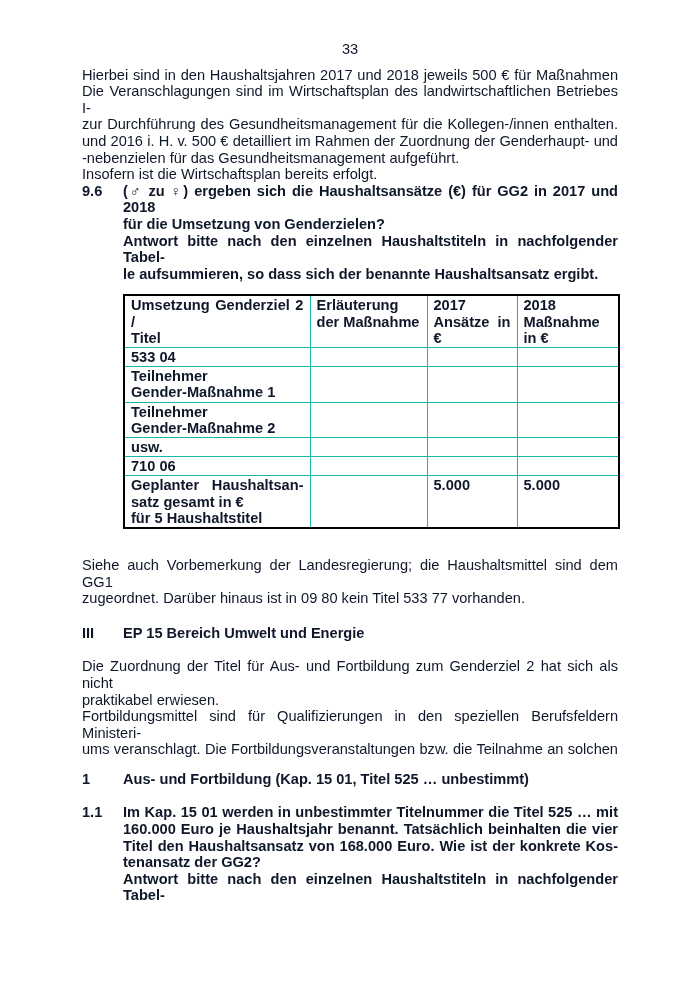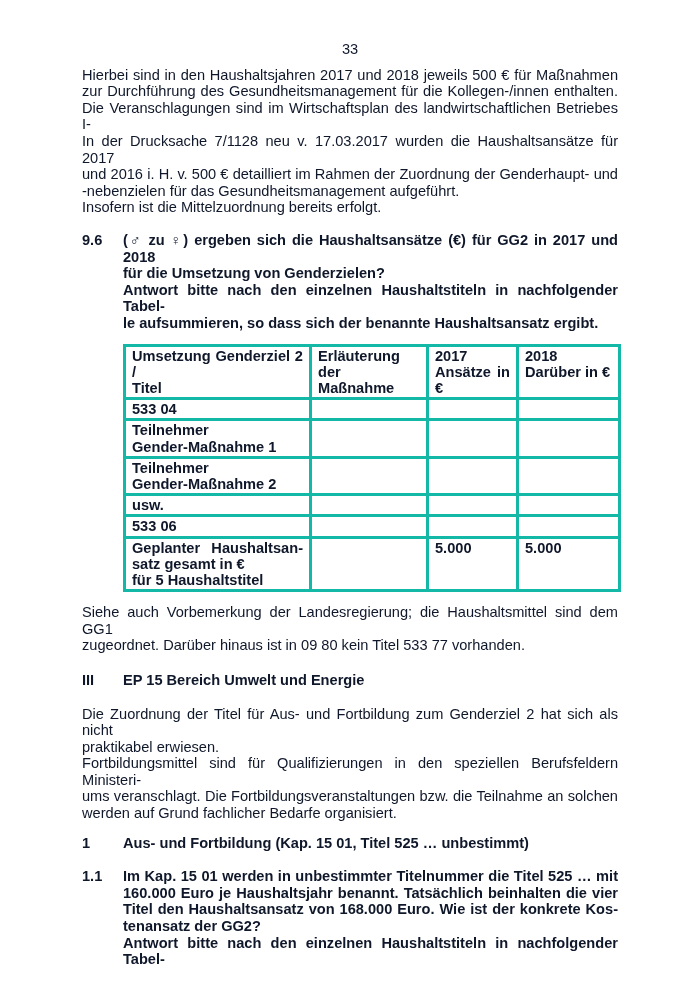--- a/index.html
+++ b/index.html
@@ -17,37 +17,37 @@
   }
   .ln { line-height: 16.6px; min-height: 16.6px; }
   .ln.j { text-align: justify; text-align-last: justify; }
   .pageno { text-align: center; line-height: 16.6px; }
   .block { margin: 0; }
   .qsec { display: flex; align-items: flex-start; }
   .qnum { width: 41px; flex: 0 0 41px; line-height: 16.6px; }
   .qbody { flex: 1 1 auto; min-width: 0; }
   .bold { font-weight: bold; }
   .mt-intro   { margin-top: 9px; }
-  .mt-q96     { margin-top: 16px; }
+  .mt-q96     { }
   .mt-table   { margin-top: 12px; }
-  .mt-siehe   { margin-top: 12px; }
+  .mt-siehe   { margin-top: 28px; }
   .mt-humwelt { margin-top: 18px; }
   .mt-pumwelt { margin-top: 17px; }
   .mt-hausf   { margin-top: 13px; }
   .mt-q11     { margin-top: 17px; }
   table.qtable {
     border-collapse: collapse;
     table-layout: fixed;
     width: 495px;
     margin-left: 41px;
     border: 2px solid #000000;
     font-weight: bold;
   }
   table.qtable th, table.qtable td {
-    border: 3px solid #14b8a6;
+    border: 1px solid #14b8a6;
     vertical-align: top;
     text-align: left;
     padding: 1px 6px 1px 6px;
     font-weight: bold;
     overflow: hidden;
   }
   table.qtable .ln { line-height: 16.2px; min-height: 16.2px; }
   .col-title { width: 186px; }
   .col-expl  { width: 117px; }
   .col-2017  { width: 90px;  }
@@ -55,30 +55,29 @@
 </style>
 </head>
 <body>
 
 <div class="page">
 
   <div class="pageno">33</div>
 
   <div class="block mt-intro">
       <div class="ln j">Hierbei sind in den Haushaltsjahren 2017 und 2018 jeweils 500 € für Maßnahmen</div>
+      <div class="ln j">Die Veranschlagungen sind im Wirtschaftsplan des landwirtschaftlichen Betriebes I-</div>
       <div class="ln j">zur Durchführung des Gesundheitsmanagement für die Kollegen-/innen enthalten.</div>
-      <div class="ln j">Die Veranschlagungen sind im Wirtschaftsplan des landwirtschaftlichen Betriebes I-</div>
     </div>
   <div class="block">
-      <div class="ln j">In der Drucksache 7/1128 neu v. 17.03.2017 wurden die Haushaltsansätze für 2017</div>
       <div class="ln j">und 2016 i. H. v. 500 € detailliert im Rahmen der Zuordnung der Genderhaupt- und</div>
       <div class="ln">-nebenzielen für das Gesundheitsmanagement aufgeführt.</div>
     </div>
   <div class="block">
-      <div class="ln">Insofern ist die Mittelzuordnung bereits erfolgt.</div>
+      <div class="ln">Insofern ist die Wirtschaftsplan bereits erfolgt.</div>
     </div>
 
   <div class="qsec mt-q96">
     <div class="qnum bold">9.6</div>
     <div class="qbody bold">
         <div class="ln j">(♂ zu ♀) ergeben sich die Haushaltsansätze (€) für GG2 in 2017 und 2018</div>
         <div class="ln">für die Umsetzung von Genderzielen?</div>
         <div class="ln j">Antwort bitte nach den einzelnen Haushaltstiteln in nachfolgender Tabel-</div>
         <div class="ln">le aufsummieren, so dass sich der benannte Haushaltsansatz ergibt.</div>
       </div>
@@ -102,21 +101,21 @@
             <div class="ln">Erläuterung</div>
             <div class="ln">der Maßnahme</div>
           </th>
         <th>
             <div class="ln">2017</div>
             <div class="ln j">Ansätze in</div>
             <div class="ln">€</div>
           </th>
         <th>
             <div class="ln">2018</div>
-            <div class="ln">Darüber in €</div>
+            <div class="ln">Maßnahme in €</div>
           </th>
       </tr>
     </thead>
     <tbody>
         <tr>
           <td>
             <div class="ln">533 04</div>
           </td>
           <td></td>
           <td></td>
@@ -143,21 +142,21 @@
         <tr>
           <td>
             <div class="ln">usw.</div>
           </td>
           <td></td>
           <td></td>
           <td></td>
         </tr>
         <tr>
           <td>
-            <div class="ln">533 06</div>
+            <div class="ln">710 06</div>
           </td>
           <td></td>
           <td></td>
           <td></td>
         </tr>
         <tr>
           <td>
             <div class="ln j">Geplanter Haushaltsan-</div>
             <div class="ln">satz gesamt in €</div>
             <div class="ln">für 5 Haushaltstitel</div>
@@ -183,21 +182,20 @@
     <div class="qbody bold ln">EP 15 Bereich Umwelt und Energie</div>
   </div>
 
   <div class="block mt-pumwelt">
       <div class="ln j">Die Zuordnung der Titel für Aus- und Fortbildung zum Genderziel 2 hat sich als nicht</div>
       <div class="ln">praktikabel erwiesen.</div>
     </div>
   <div class="block">
       <div class="ln j">Fortbildungsmittel sind für Qualifizierungen in den speziellen Berufsfeldern Ministeri-</div>
       <div class="ln j">ums veranschlagt. Die Fortbildungsveranstaltungen bzw. die Teilnahme an solchen</div>
-      <div class="ln">werden auf Grund fachlicher Bedarfe organisiert.</div>
     </div>
 
   <div class="qsec mt-hausf">
     <div class="qnum bold">1</div>
     <div class="qbody bold ln">Aus- und Fortbildung (Kap. 15 01, Titel 525 … unbestimmt)</div>
   </div>
 
   <div class="qsec mt-q11">
     <div class="qnum bold">1.1</div>
     <div class="qbody bold">

